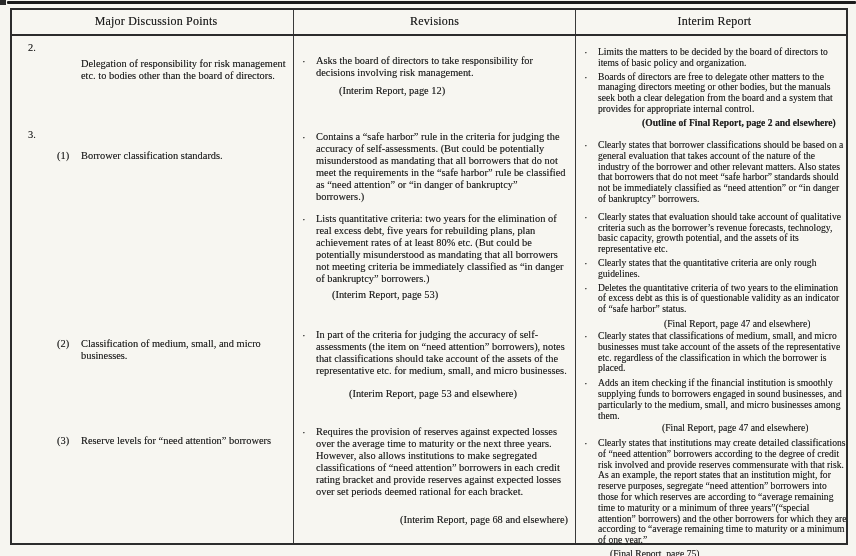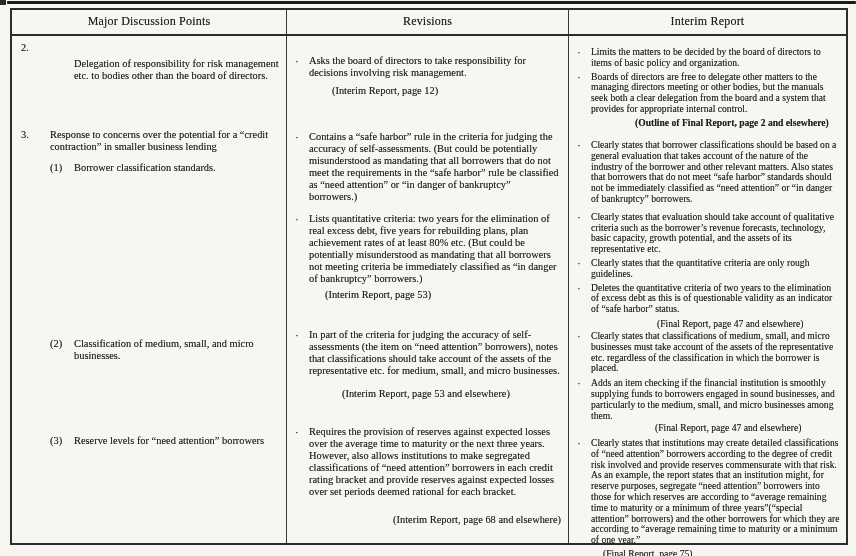--- a/index.html
+++ b/index.html
@@ -10,21 +10,21 @@
     color:#1e1e1e;
     -webkit-font-smoothing:antialiased;
   }
   .scan-edge-top { position:absolute; top:1px; left:7px; right:0; height:3px; background:#1b1b1b; border-radius:1px; }
   .scan-speck { position:absolute; top:0; left:0; width:6px; height:5px; background:#2a2a2a; }
 
   .doc-table {
     position:absolute; left:10px; top:8px; width:838px; height:537px;
     border:2px solid #2c2c2c; box-sizing:border-box; background:#f7f6f1;
   }
-  .thead, .tbody { display:grid; grid-template-columns:274px 282px 278px; }
+  .thead, .tbody { display:grid; grid-template-columns:274px 282px 278px;padding-left:7px; }
   .thead { height:26px; border-bottom:2px solid #2c2c2c; box-sizing:border-box; }
   .thead .hcell {
     box-sizing:border-box; text-align:center; font-size:12px; padding-top:4px;
     letter-spacing:0.2px; text-shadow:0 0 0.5px rgba(30,30,30,0.55);
   }
   .tbody { grid-template-rows:90px 200px 98px 119px; }
   .cell { box-sizing:border-box; position:relative; overflow:visible;
           text-shadow:0 0 0.5px rgba(30,30,30,0.5); }
   .col-mid, .col-right { border-left:1.7px solid #3a3a3a; }
 
@@ -99,21 +99,20 @@
       <div class="bullet b2">
         <span class="dot">·</span>
         <div class="btxt">Boards of directors are free to delegate other matters to the managing directors meeting or other bodies, but the manuals seek both a clear delegation from the board and a system that provides for appropriate internal control.</div>
       </div>
       <div class="cite">(Outline of Final Report, page 2 and elsewhere)</div>
     </div>
 
     <div class="cell lcell r3al">
       <div class="item">
         <span class="inum">3.</span>
-        <span class="ititle">Response to concerns over the potential for a “credit contraction” in smaller business lending</span>
       </div>
       <div class="subitem">
         <span class="snum">(1)</span>
         <span class="stext">Borrower classification standards.</span>
       </div>
     </div>
     <div class="cell mcell col-mid r3am">
       <div class="bullet">
         <span class="dot">·</span>
         <div class="btxt">Contains a “safe harbor” rule in the criteria for judging the accuracy of self-assessments. (But could be potentially misunderstood as mandating that all borrowers that do not meet the requirements in the “safe harbor” rule be classified as “need attention” or “in danger of bankruptcy” borrowers.)</div>

